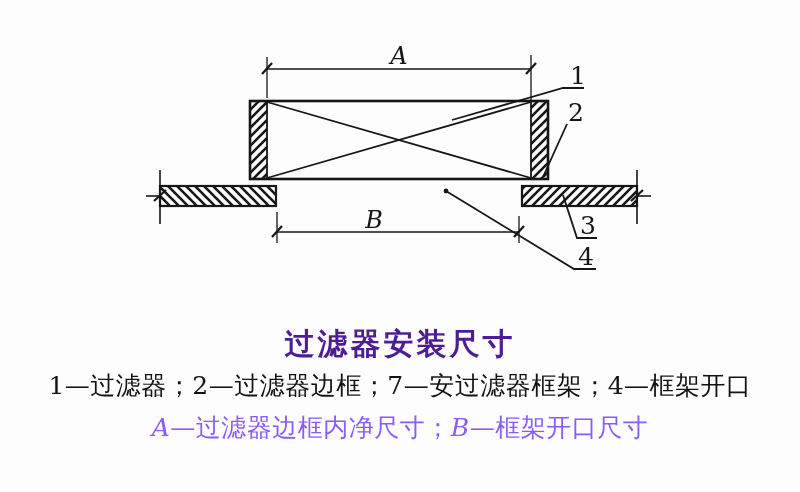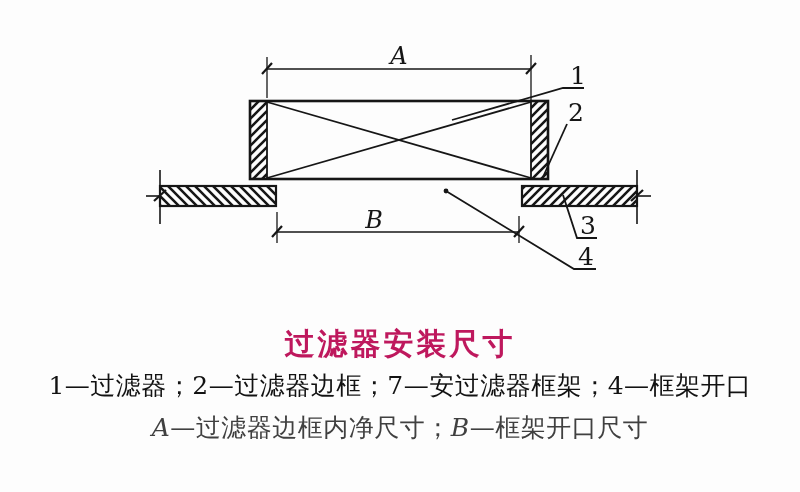--- a/index.html
+++ b/index.html
@@ -36,42 +36,42 @@
   }
   .caption-title {
     position: absolute;
     left: 0;
     top: 324px;
     width: 800px;
     text-align: center;
     font-size: 30px;
     font-weight: 600;
     letter-spacing: 3px;
-    color: #be185d;
+    color: #4c1d95;
   }
   .caption-legend-1 {
     position: absolute;
     left: 0;
     top: 369px;
     width: 800px;
     text-align: center;
     font-size: 25px;
     letter-spacing: 0.5px;
     color: #121212;
     white-space: nowrap;
   }
   .caption-legend-2 {
     position: absolute;
     left: 0;
     top: 411px;
     width: 800px;
     text-align: center;
     font-size: 25px;
     letter-spacing: 0.5px;
-    color: #404040;
+    color: #8b5cf6;
     white-space: nowrap;
   }
   .caption-legend-2 .var {
     font-style: italic;
   }
 </style>
 </head>
 <body>
 
 <div class="page">

